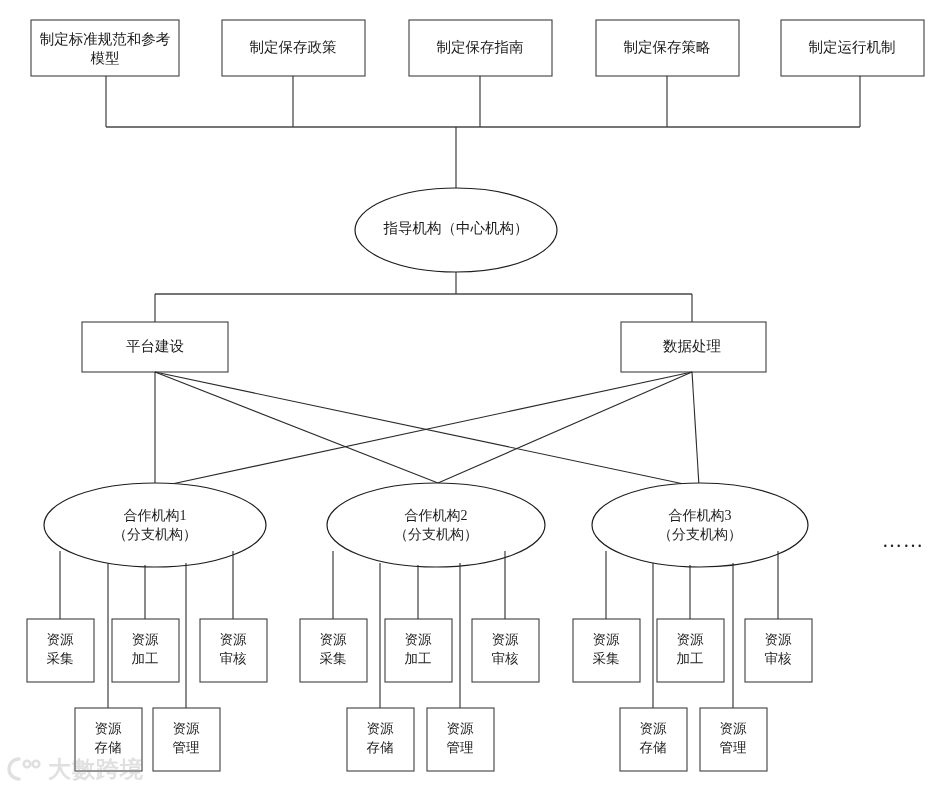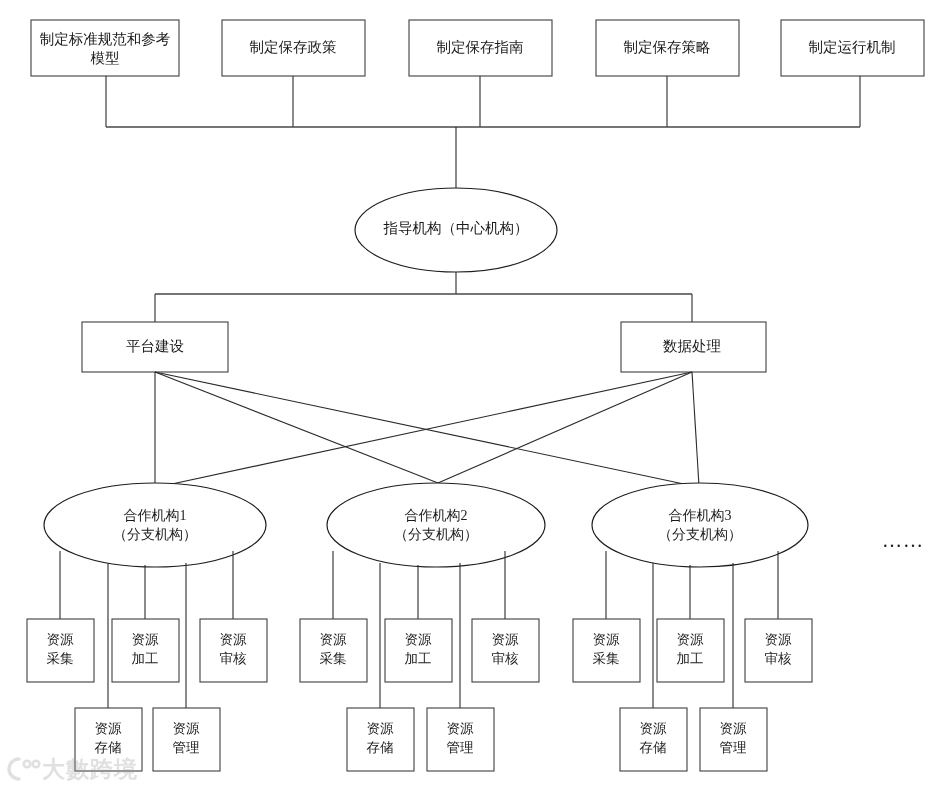--- a/index.html
+++ b/index.html
@@ -59,20 +59,21 @@
   text.t-org   { font-size: 14px; }
   text.t-leaf  { font-size: 13.5px; }
   text.t-dots  { font-size: 20px; letter-spacing: 1px; fill: #202022; }
   
   #watermark {
     position: absolute;
     left: 6px;
     bottom: 4px;
     display: flex;
     align-items: center;
+    gap: 6px;
     opacity: 0.30;
     pointer-events: none;
     user-select: none;
   }
   #watermark .wm-mark {
     width: 36px;
     height: 26px;
     position: relative;
   }
   #watermark .wm-text {

